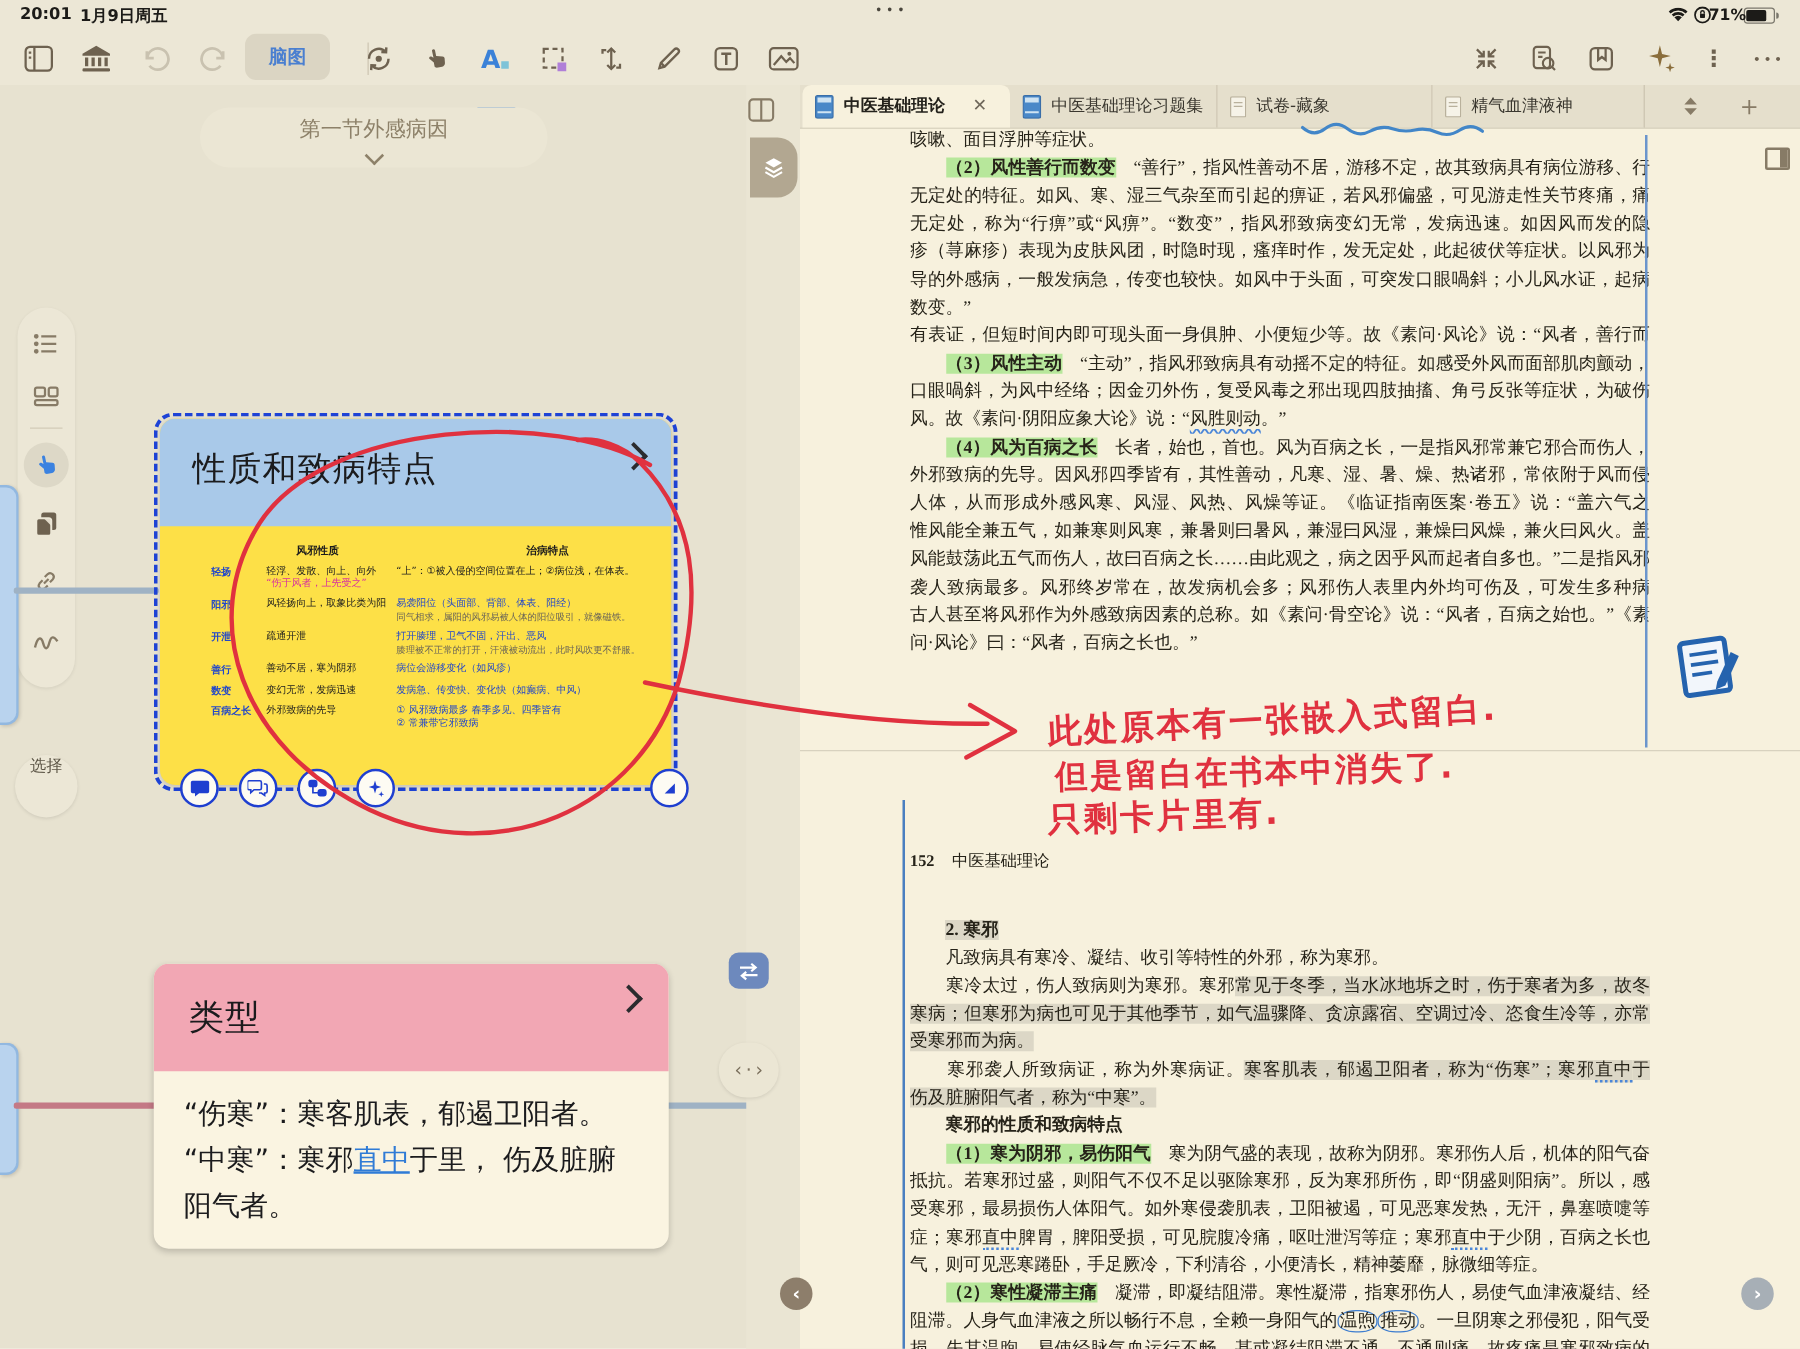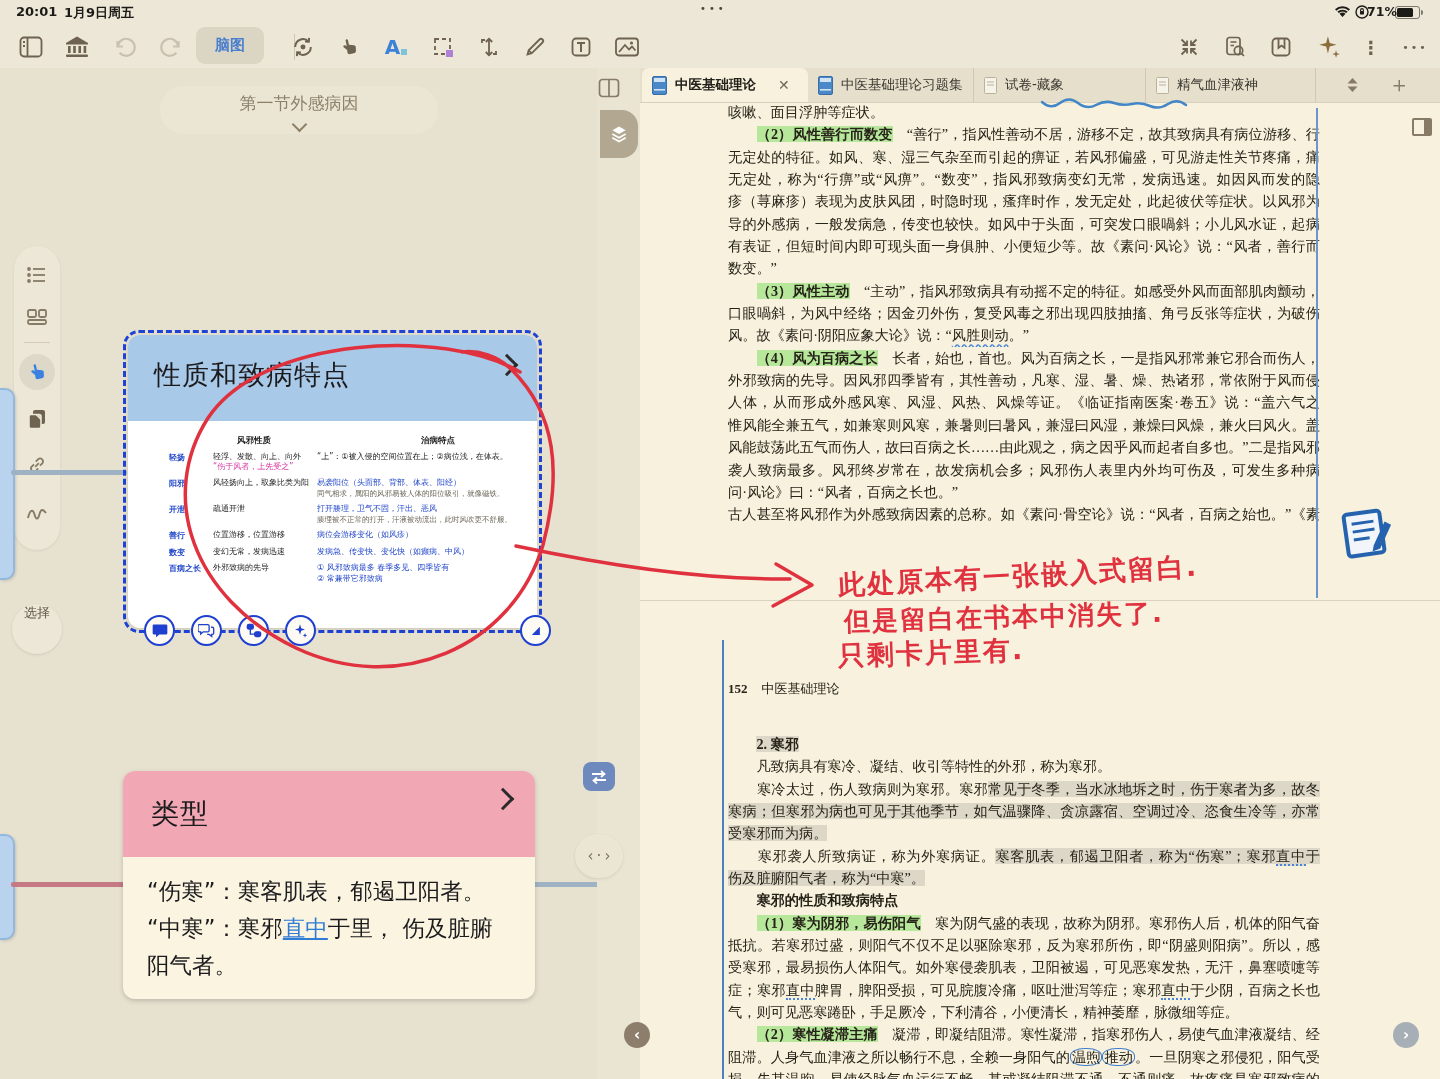--- a/index.html
+++ b/index.html
@@ -26,21 +26,21 @@
   .chev{display:inline-block;width:9px;height:9px;border-right:2px solid #8d8169;border-bottom:2px solid #8d8169;transform:rotate(45deg);}
   #left-rail{position:absolute;left:14px;top:246px;width:46px;height:304px;background:#ece7d6;border-radius:23px;box-shadow:0 1px 3px rgba(0,0,0,.08);}
   .rail-i{position:absolute;left:8px;width:30px;height:30px;display:flex;align-items:center;justify-content:center;}
   .rail-div{position:absolute;left:10px;top:96px;width:26px;height:1px;background:#d2cbb8;}
   .rail-sel{position:absolute;left:5px;top:108px;width:36px;height:36px;border-radius:50%;background:#ddd8c7;}
   #select-btn{position:absolute;left:12px;top:604px;width:50px;height:50px;border-radius:50%;background:#ece7d6;box-shadow:0 1px 3px rgba(0,0,0,.1);color:#5d5647;font-size:13px;display:flex;justify-content:center;}
   .sliver{position:absolute;background:#b9d3ee;border:2px solid #92b8e0;border-left:none;border-radius:0 10px 10px 0;box-shadow:1px 1px 3px rgba(0,0,0,.15);}
   .conn{position:absolute;height:5px;border-radius:2px;}
   
   #card1-wrap{position:absolute;left:123px;top:330px;width:413px;height:297px;border:3px dashed #1e43d6;border-radius:16px;}
-  #card1{position:absolute;left:2px;top:2px;right:2px;bottom:2px;border-radius:12px;overflow:hidden;background:#ffffff;box-shadow:0 1px 4px rgba(0,0,0,.15);}
+  #card1{position:absolute;left:2px;top:2px;right:2px;bottom:2px;border-radius:12px;overflow:hidden;background:#fde047;box-shadow:0 1px 4px rgba(0,0,0,.15);}
   #card1 .hdr{height:86px;background:#a9c9e9;}
   #card1 .title{position:absolute;left:26px;top:22px;font-size:27px;color:#1b1b1d;letter-spacing:1px;}
   .card-chev{position:absolute;width:13px;height:13px;border-right:3px solid #2b2b2e;border-bottom:3px solid #2b2b2e;transform:rotate(-45deg);}
   #card1 .cols{position:absolute;left:41px;top:100px;right:10px;font-size:8.5px;font-weight:700;color:#1b1b1d;}
   #card1 .cols .c1{position:absolute;left:68px;}
   #card1 .cols .c2{position:absolute;left:252px;}
   #card1-rows{position:absolute;left:41px;top:117px;right:8px;}
   .mrow{display:grid;grid-template-columns:40px 100px 1fr;column-gap:4px;margin-bottom:5.5px;}
   .mrow .lb{font-size:8px;font-weight:700;color:#2247c9;}
   .mrow .l1{font-size:8px;color:#1b1b1d;line-height:1.3;}
@@ -337,21 +337,21 @@
               <div class="l1">疏通开泄</div>
             </div>
             <div>
               <div class="r1">打开腠理，卫气不固，汗出、恶风</div>
               <div class="r2">腠理被不正常的打开，汗液被动流出，此时风吹更不舒服。</div>
             </div>
           </div>
           <div class="mrow">
             <div class="lb">善行</div>
             <div>
-              <div class="l1">位置游移，位置游移</div>
+              <div class="l1">善动不居，寒为阴邪</div>
             </div>
             <div>
               <div class="r1">病位会游移变化（如风疹）</div>
             </div>
           </div>
           <div class="mrow">
             <div class="lb">数变</div>
             <div>
               <div class="l1">变幻无常，发病迅速</div>
             </div>
@@ -489,33 +489,33 @@
         <i></i>
       </div>
 
     <div id="pdf-lines-1">
         <div class="pline short"><span>咳嗽、面目浮肿等症状。</span></div>
         <div class="pline"><span>　　</span><span class="b g">（2）风性善行而数变</span><span>　“善行”，指风性善动不居，游移不定，故其致病具有病位游移、行</span></div>
         <div class="pline"><span>无定处的特征。如风、寒、湿三气杂至而引起的痹证，若风邪偏盛，可见游走性关节疼痛，痛</span></div>
         <div class="pline"><span>无定处，称为“行痹”或“风痹”。“数变”，指风邪致病变幻无常，发病迅速。如因风而发的隐</span></div>
         <div class="pline"><span>疹（荨麻疹）表现为皮肤风团，时隐时现，瘙痒时作，发无定处，此起彼伏等症状。以风邪为先</span></div>
         <div class="pline"><span>导的外感病，一般发病急，传变也较快。如风中于头面，可突发口眼喎斜；小儿风水证，起病仅</span></div>
+        <div class="pline short"><span>数变。”</span></div>
         <div class="pline"><span>有表证，但短时间内即可现头面一身俱肿、小便短少等。故《素问·风论》说：“风者，善行而</span></div>
-        <div class="pline short"><span>数变。”</span></div>
         <div class="pline"><span>　　</span><span class="b g">（3）风性主动</span><span>　“主动”，指风邪致病具有动摇不定的特征。如感受外风而面部肌肉颤动，或</span></div>
         <div class="pline"><span>口眼喎斜，为风中经络；因金刃外伤，复受风毒之邪出现四肢抽搐、角弓反张等症状，为破伤</span></div>
         <div class="pline short"><span>风。故《素问·阴阳应象大论》说：“</span><span class="wavy">风胜则动</span><span>。”</span></div>
         <div class="pline"><span>　　</span><span class="b g">（4）风为百病之长</span><span>　长者，始也，首也。风为百病之长，一是指风邪常兼它邪合而伤人，为</span></div>
         <div class="pline"><span>外邪致病的先导。因风邪四季皆有，其性善动，凡寒、湿、暑、燥、热诸邪，常依附于风而侵犯</span></div>
         <div class="pline"><span>人体，从而形成外感风寒、风湿、风热、风燥等证。《临证指南医案·卷五》说：“盖六气之中，</span></div>
         <div class="pline"><span>惟风能全兼五气，如兼寒则风寒，兼暑则曰暑风，兼湿曰风湿，兼燥曰风燥，兼火曰风火。盖因</span></div>
         <div class="pline"><span>风能鼓荡此五气而伤人，故曰百病之长……由此观之，病之因乎风而起者自多也。”二是指风邪</span></div>
         <div class="pline"><span>袭人致病最多。风邪终岁常在，故发病机会多；风邪伤人表里内外均可伤及，可发生多种病证。</span></div>
+        <div class="pline"><span>古人甚至将风邪作为外感致病因素的总称。如《素问·骨空论》说：“风者，百病之始也。”《素</span></div>
         <div class="pline short"><span>问·风论》曰：“风者，百病之长也。”</span></div>
-        <div class="pline"><span>古人甚至将风邪作为外感致病因素的总称。如《素问·骨空论》说：“风者，百病之始也。”《素</span></div>
       </div>
     <div id="page-gap"></div>
     <div class="vline" style="left:676px;top:40px;height:490px;background:#6b95cc;width:1.5px"></div>
     <div class="vline" style="left:82px;top:572px;height:439px;background:#4a7fc0"></div>
 
     <div id="page-head">
       <b>152</b><span>中医基础理论</span>
     </div>
 
     <div id="pdf-lines-2">

